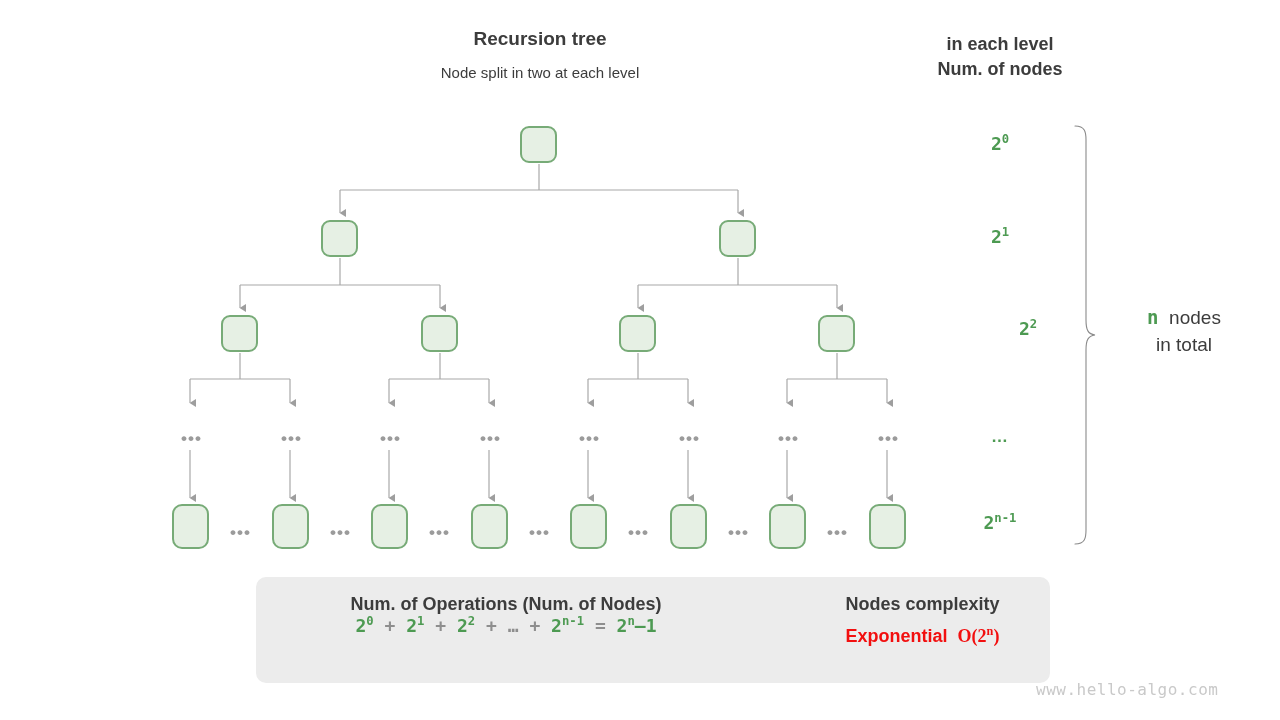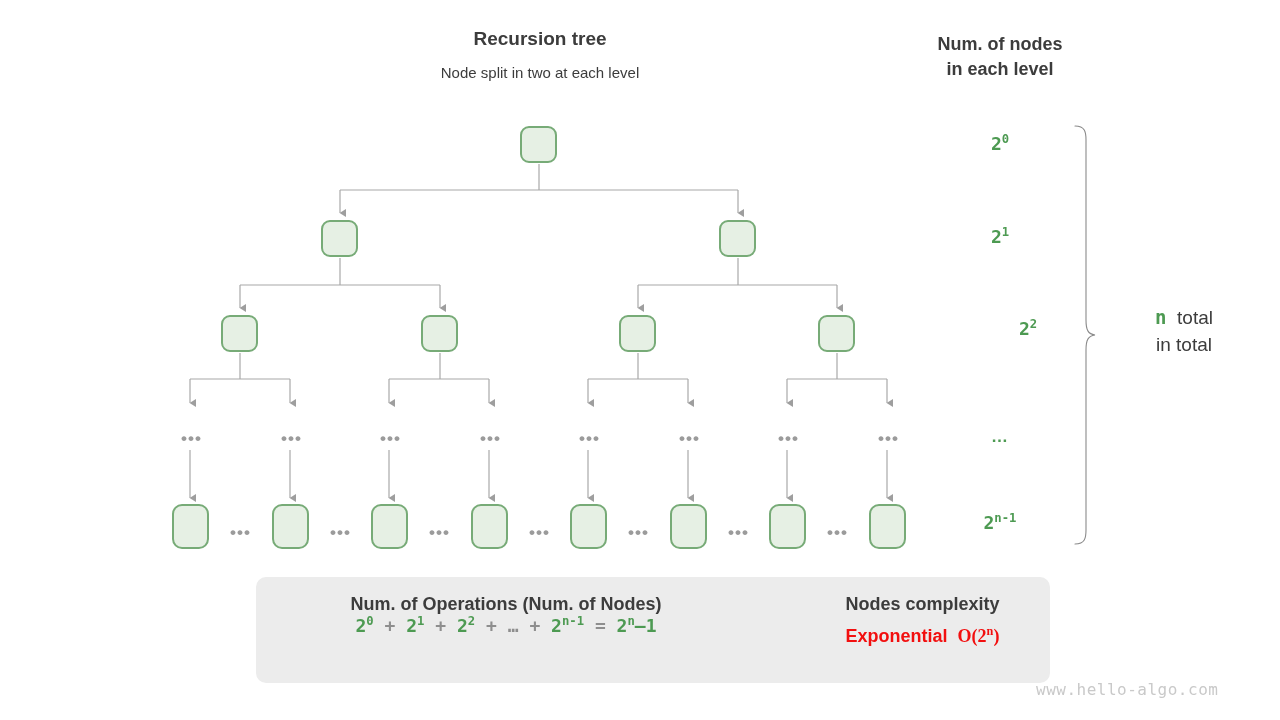--- a/index.html
+++ b/index.html
@@ -267,22 +267,22 @@
     </g>
 
     <g>
       <path d="M745,625 L772,625 L772,613 L793,634 L772,655 L772,643 L745,643 Z" fill="#c4c4c4"></path>
     </g>
   </svg>
 
   <div class="title-main">Recursion tree</div>
   <div class="title-sub">Node split in two at each level</div>
   <div class="col-head">
+    <div>in each level</div>
     <div>Num. of nodes</div>
-    <div>in each level</div>
   </div>
 
   <div class="node" style="left:520px; top:126px;"></div>
 
   <div class="node" style="left:321px; top:220px;"></div>
   <div class="node" style="left:719px; top:220px;"></div>
 
   <div class="node" style="left:221px; top:315px;"></div>
   <div class="node" style="left:421px; top:315px;"></div>
   <div class="node" style="left:619px; top:315px;"></div>
@@ -324,21 +324,21 @@
     <span>2</span><sup>2</sup>
   </div>
   <div class="pow plain-dots" style="left:955px; top:427px;">…</div>
   <div class="pow" style="left:955px; top:512px;">
     <span>2</span><sup>n-1</sup>
   </div>
 
   <div class="brace-label">
     <div>
       <span class="nvar">n</span>&nbsp;
-      <span>total</span>
+      <span>nodes</span>
     </div>
     <div>in total</div>
   </div>
 
   <div class="panel"></div>
 
   <div class="panel-left">
     <div class="ops-title">Num. of Operations (Num. of Nodes)</div>
     <div class="formula">
       <span>2<sup>0</sup></span>

